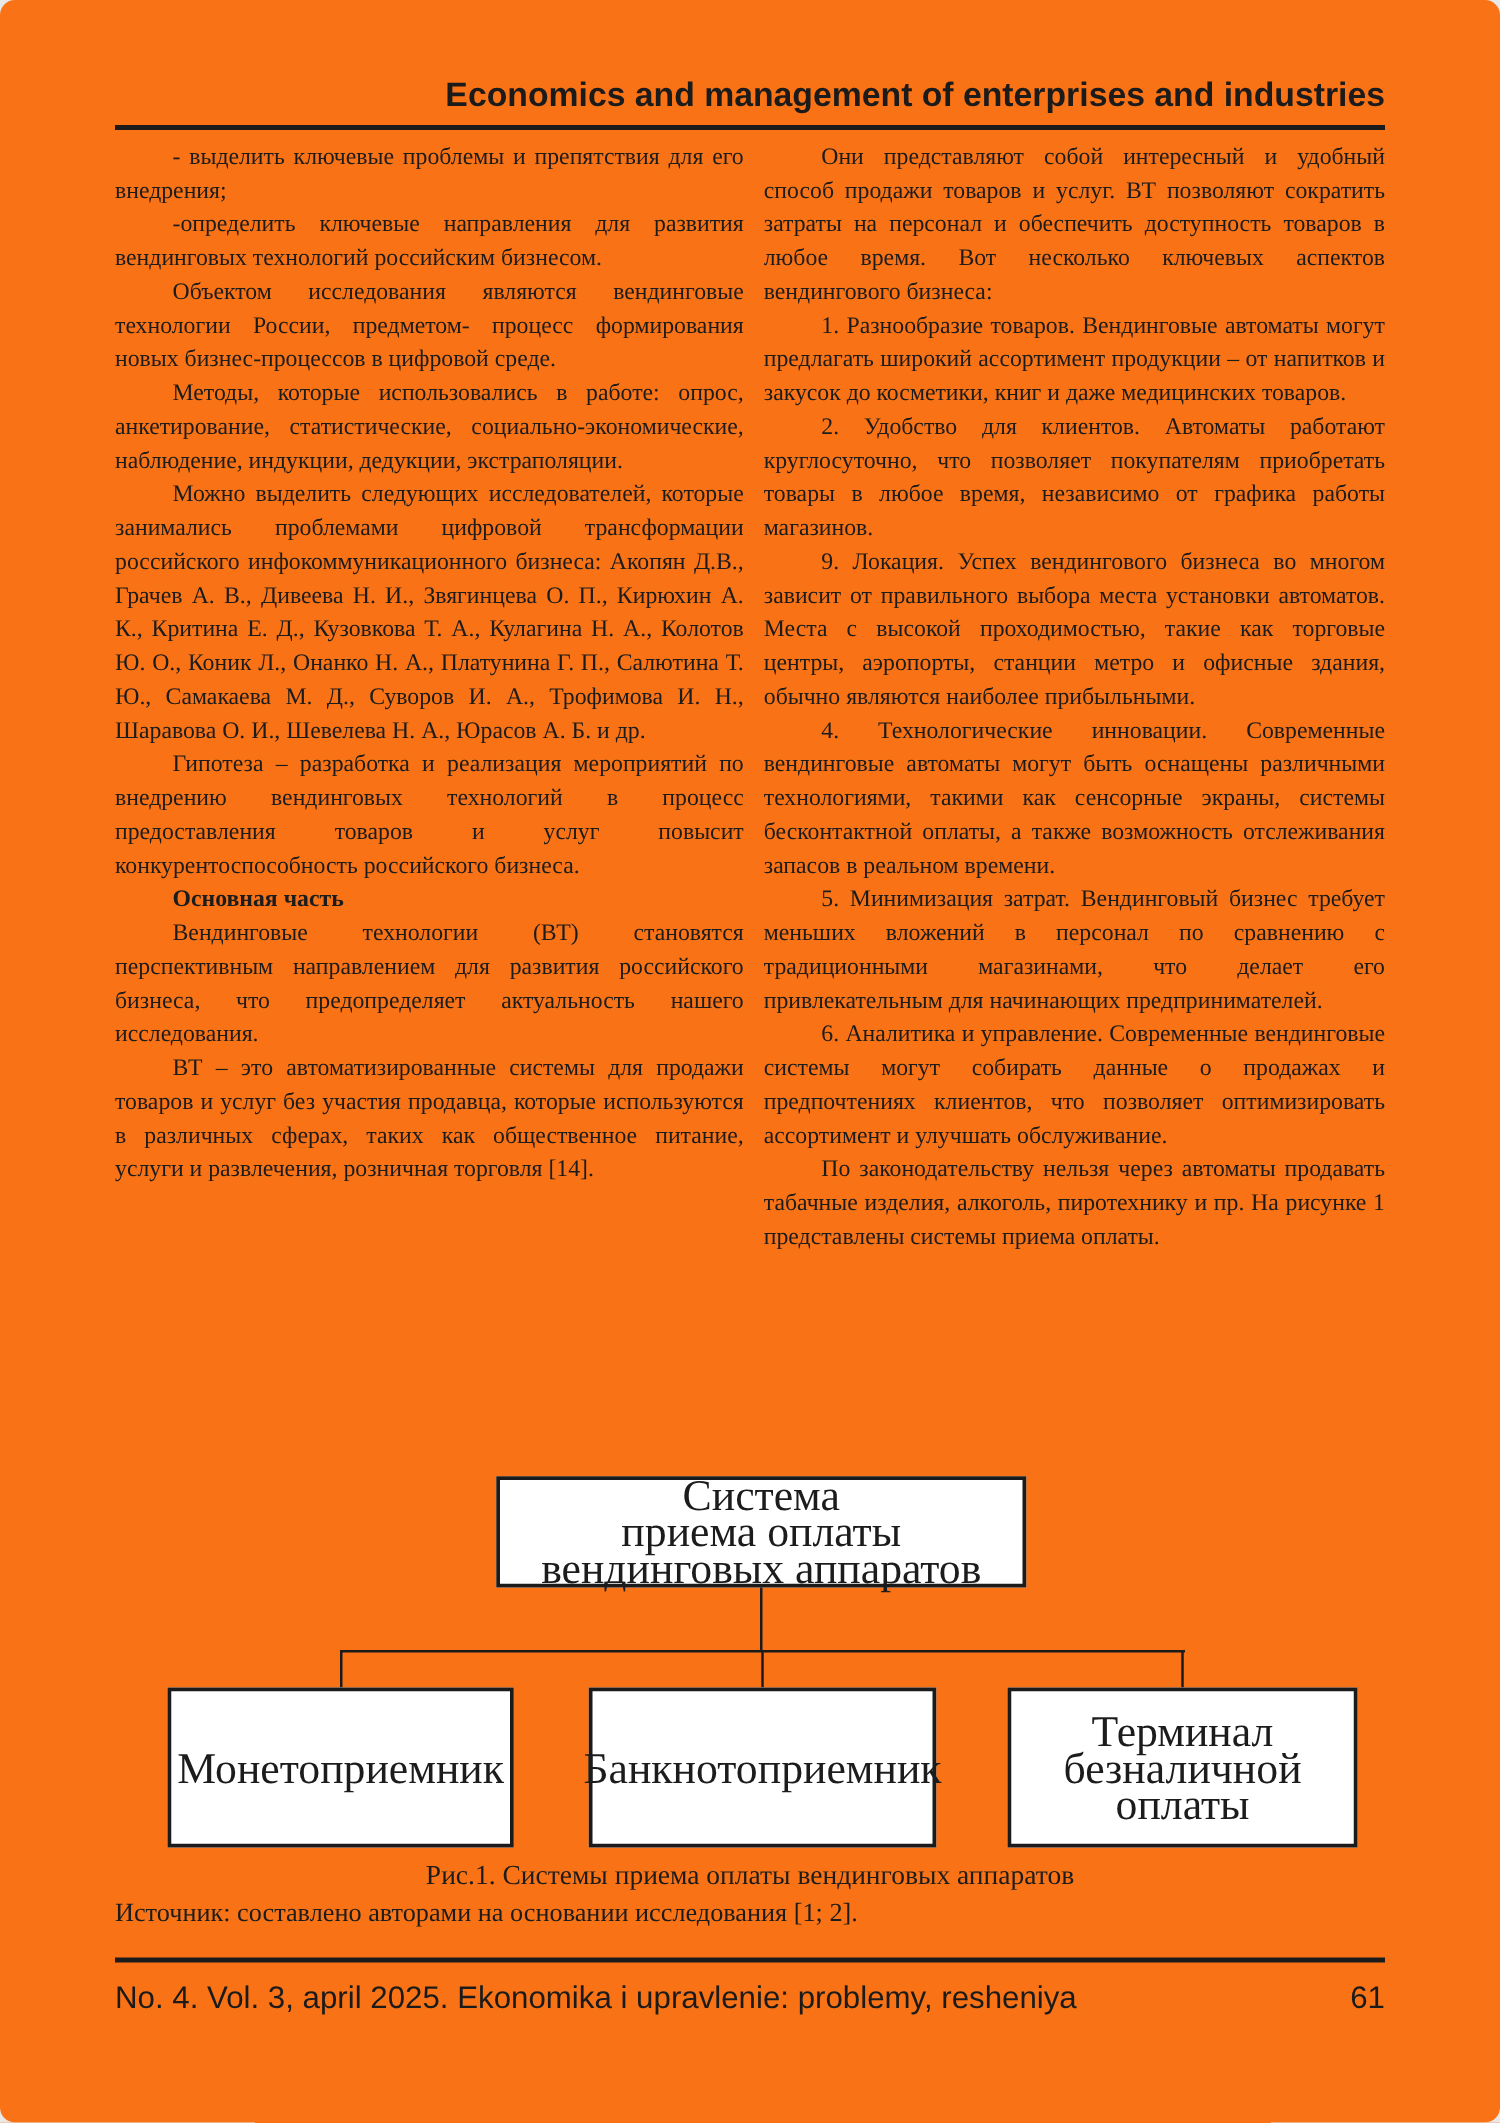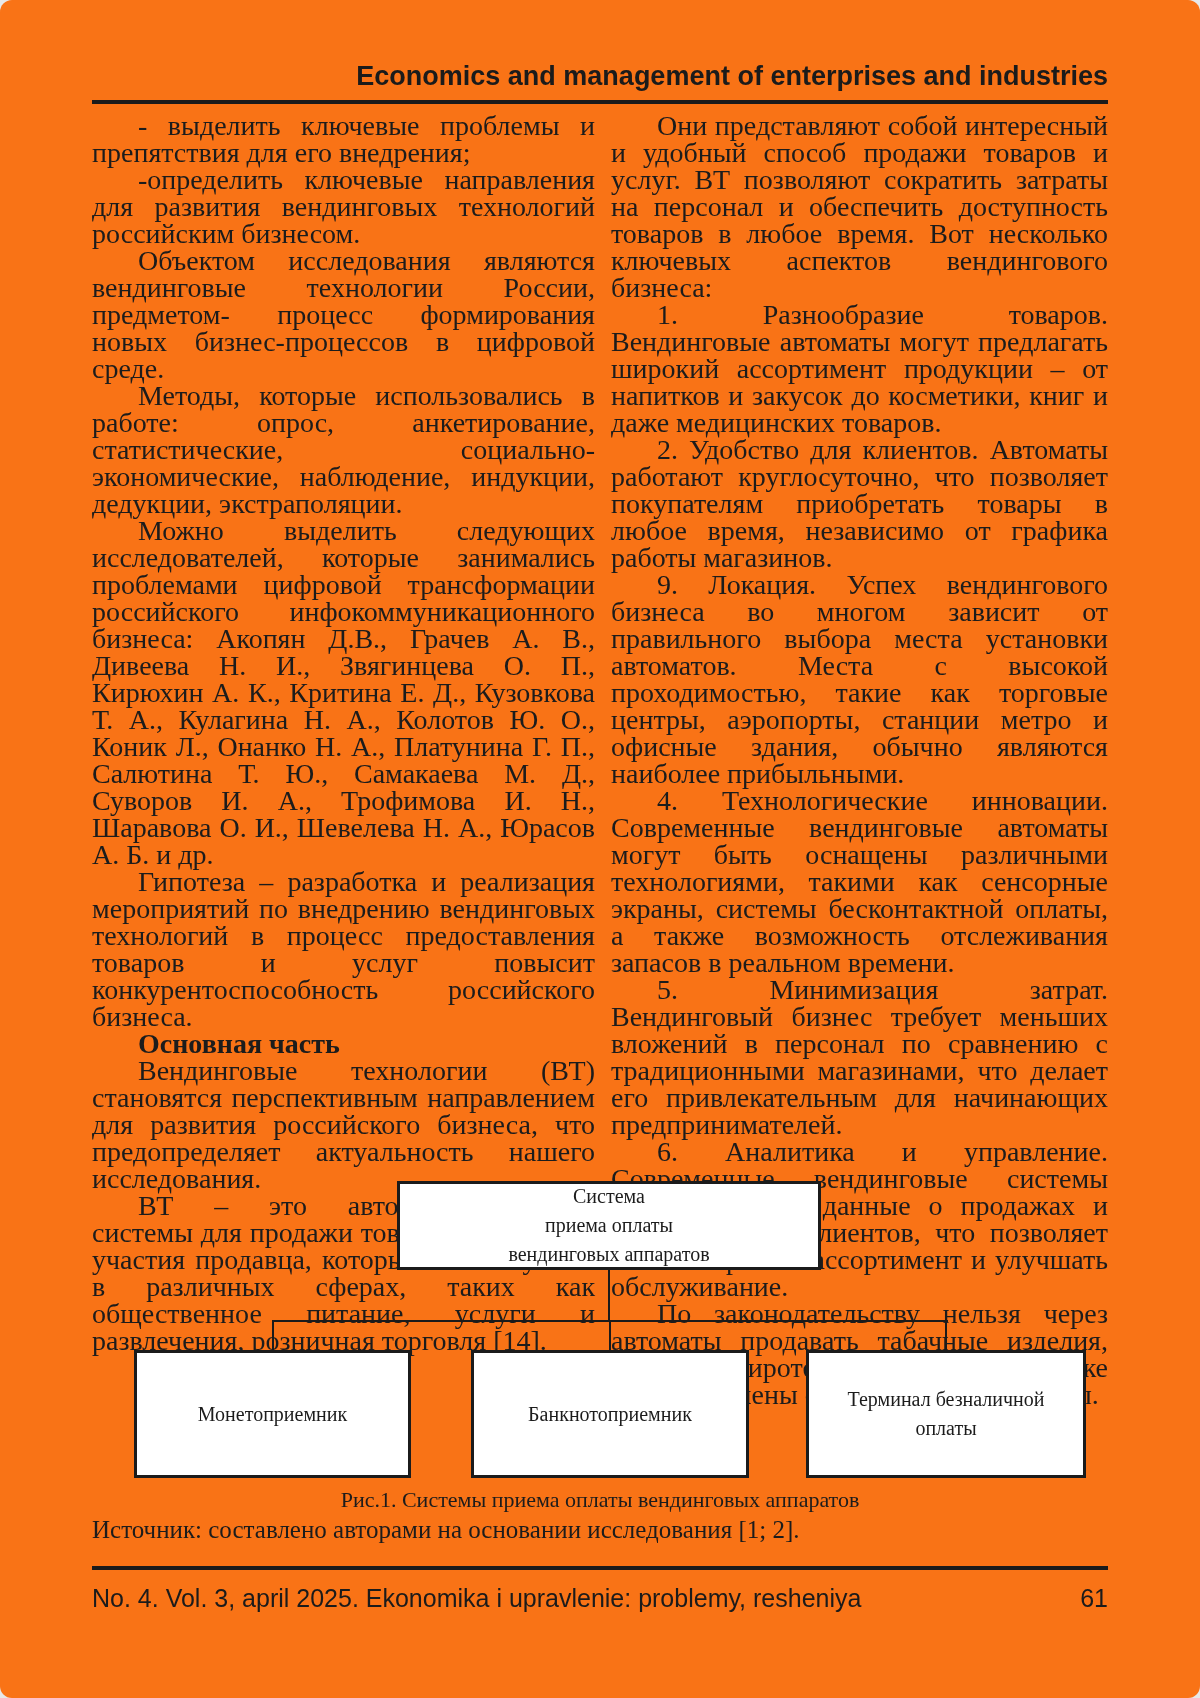--- a/index.html
+++ b/index.html
@@ -21,55 +21,55 @@
     font-weight:bold;font-size:27px;line-height:32px;
     color:#1b1b1b;
   }
   .header-rule{
     position:absolute;top:100px;left:92px;width:1016px;height:4px;
     background:#1b1b1b;
   }
   
   .col{
     position:absolute;top:112px;
-    font-size:28px;line-height:27px;
+    font-size:19px;line-height:27px;
     text-align:justify;
     hyphens:auto;-webkit-hyphens:auto;
   }
   .col-left{left:92px;width:503px;}
   .col-right{left:611px;width:497px;}
   .col p{margin:0;text-indent:46px;}
   .col p.heading{font-weight:bold;}
   
   .figbox{
     position:absolute;
     border:3px solid #1b1b1b;
     background:#ffffff;
     display:flex;flex-direction:column;align-items:center;justify-content:center;
     text-align:center;
-    font-size:20px;line-height:29px;
+    font-size:35px;line-height:29px;
     box-sizing:border-box;
   }
   .fig-root{left:397px;top:1181px;width:424px;height:89px;}
   .fig-child1{left:134px;top:1350px;width:277px;height:128px;}
   .fig-child2{left:471px;top:1350px;width:278px;height:128px;}
   .fig-child3{left:806px;top:1350px;width:280px;height:128px;padding:0 6px;}
   .conn{position:absolute;background:#1b1b1b;}
   .conn-stem{left:608px;top:1270px;width:2px;height:51px;}
   .conn-hbar{left:272px;top:1320px;width:676px;height:2px;}
   .conn-drop1{left:272px;top:1321px;width:2px;height:29px;}
   .conn-drop2{left:609px;top:1321px;width:2px;height:29px;}
   .conn-drop3{left:945px;top:1321px;width:2px;height:29px;}
   .fig-caption{
     position:absolute;left:92px;top:1486px;width:1016px;
     text-align:center;font-size:22px;line-height:28px;
   }
   .fig-source{
     position:absolute;left:92px;top:1516px;width:1016px;
-    text-align:left;font-size:25px;line-height:28px;
+    text-align:left;font-size:21px;line-height:28px;
   }
   
   .footer-rule{
     position:absolute;top:1566px;left:92px;width:1016px;height:4px;
     background:#1b1b1b;
   }
   .footer-line{
     position:absolute;top:1582px;left:92px;width:1016px;
     font-family:"Liberation Sans","DejaVu Sans",sans-serif;
     font-size:25px;line-height:32px;color:#1b1b1b;

